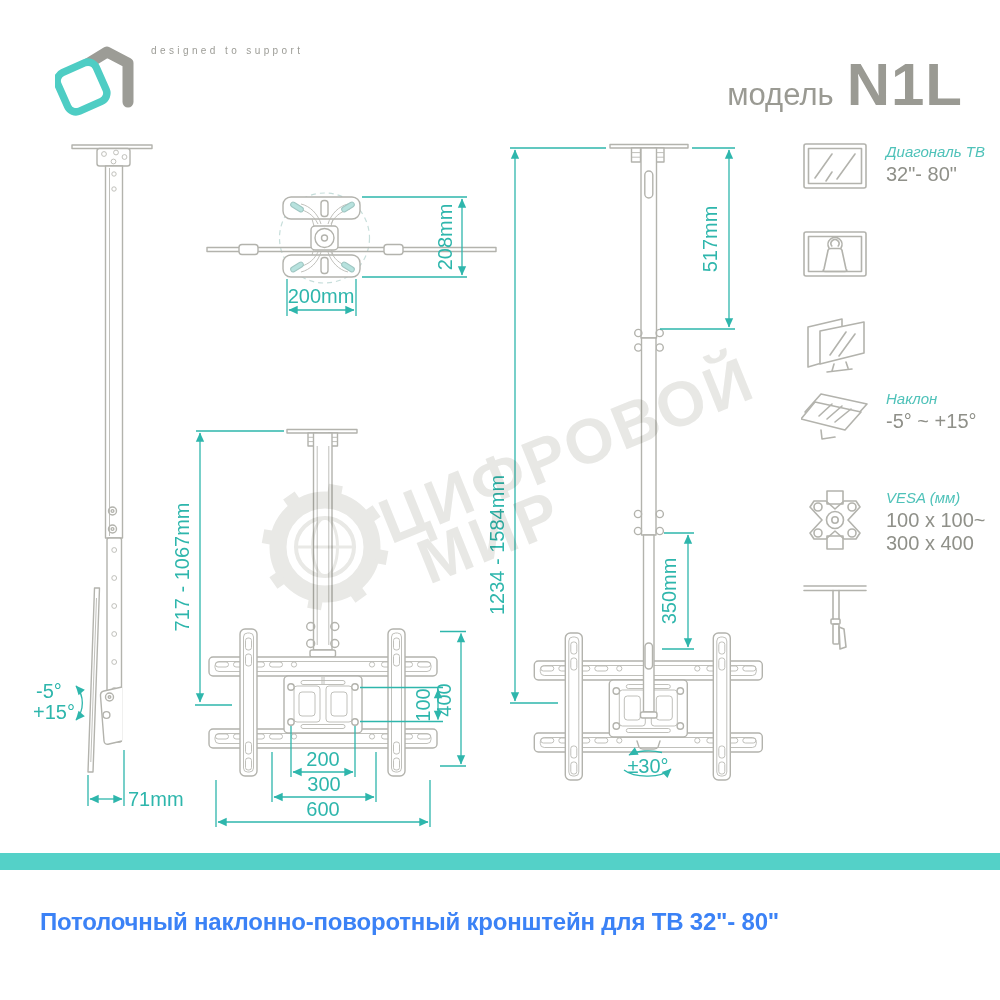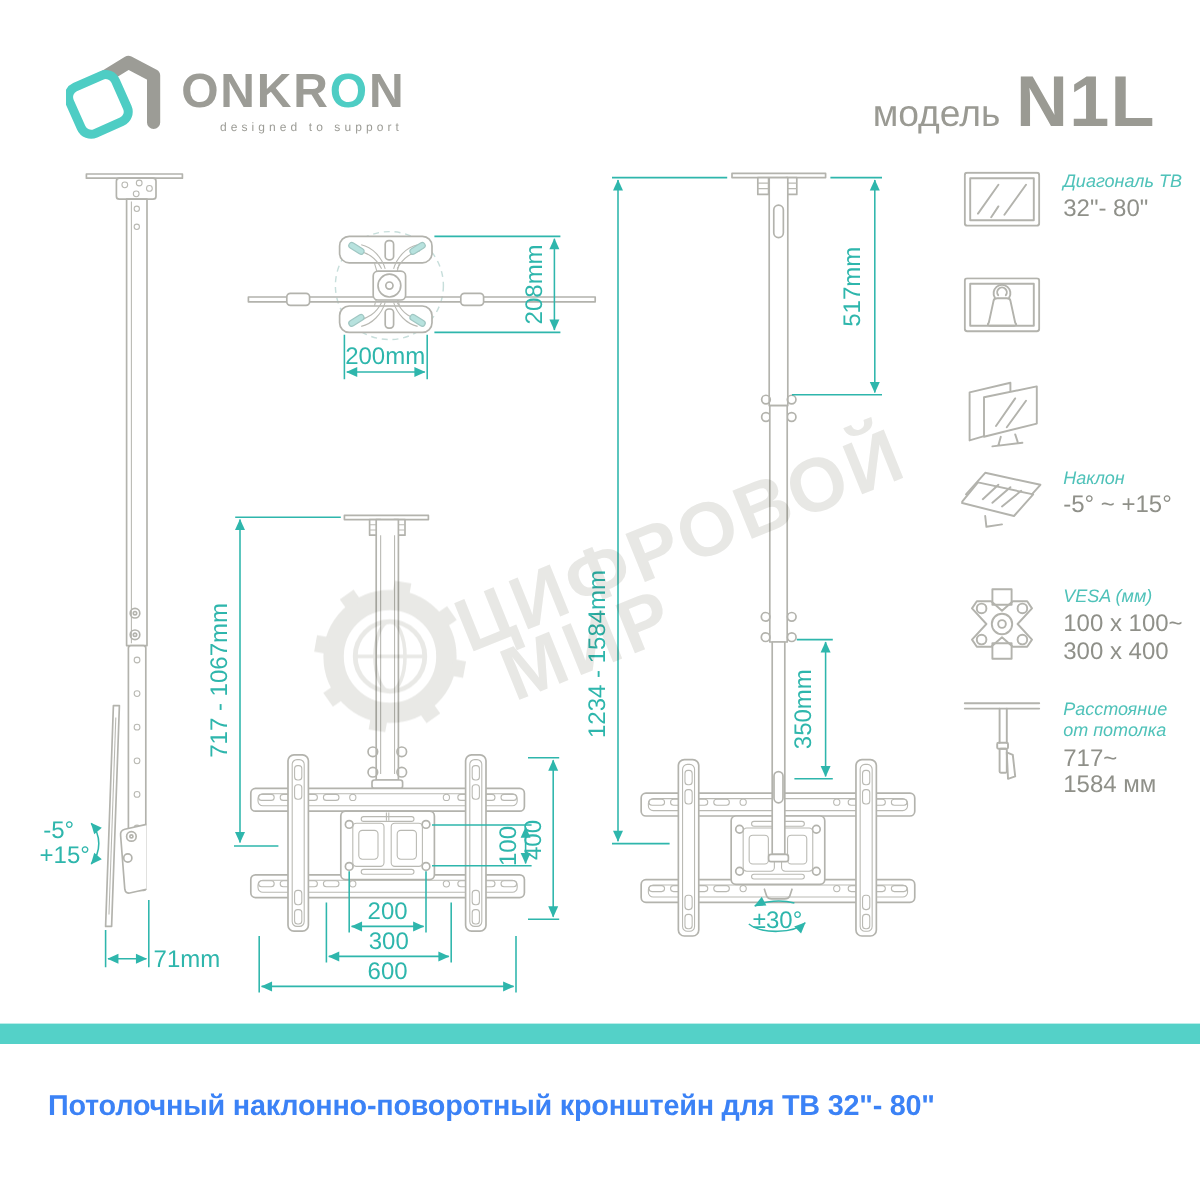--- a/index.html
+++ b/index.html
@@ -289,21 +289,20 @@
     <text class="wmtxt" transform="translate(498 557) rotate(-22)" text-anchor="middle" font-size="63" letter-spacing="3">МИР</text>
   </g>
 </svg>
 
 <div class="logo">
   <svg width="80" height="76" viewBox="0 0 80 76">
     <path d="M16,34 L52,12 L73,23 L73,62" stroke="#9c9c96" stroke-width="11" fill="none" stroke-linejoin="round" stroke-linecap="round"></path>
     <rect x="6" y="26" width="42" height="42" rx="9" transform="rotate(-24 27 47)" fill="#fff" stroke="#4ecdc4" stroke-width="7.5"></rect>
   </svg>
   <div class="brand-text">
-    <div class="brand-word"><span>ONKR</span><span class="accent">O</span><span>N</span></div>
     <div class="brand-tagline">designed to support</div>
   </div>
 </div>
 
 <div class="model">
   <span class="model-label">модель</span>
   <span class="model-value">N1L</span>
 </div>
 
 <div class="spec-item" style="top:143px">
@@ -382,21 +381,16 @@
 <div class="spec-item" style="top:583px">
   <div class="spec-icon">
     <svg width="66" height="68" viewBox="0 0 66 68">
       <path d="M2,3 H64 M2,7.5 H64"></path>
       <path d="M31,7.5 V36 M37,7.5 V36"></path>
       <rect x="29" y="36" width="9" height="5" rx="1"></rect>
       <rect x="31" y="41" width="6" height="20" rx="1"></rect>
       <path d="M37,44 L42,46 L44,64 L38,66 Z"></path>
     </svg>
   </div>
-  <div class="spec-text">
-    <div class="spec-label">Расстояние от потолка</div>
-    <div class="spec-value">717~</div>
-    <div class="spec-value">1584 мм</div>
-  </div>
 </div>
 
 <div class="footer-bar"></div>
 <div class="footer-title">Потолочный наклонно-поворотный кронштейн для ТВ 32"- 80"</div>
 
 </body></html>

